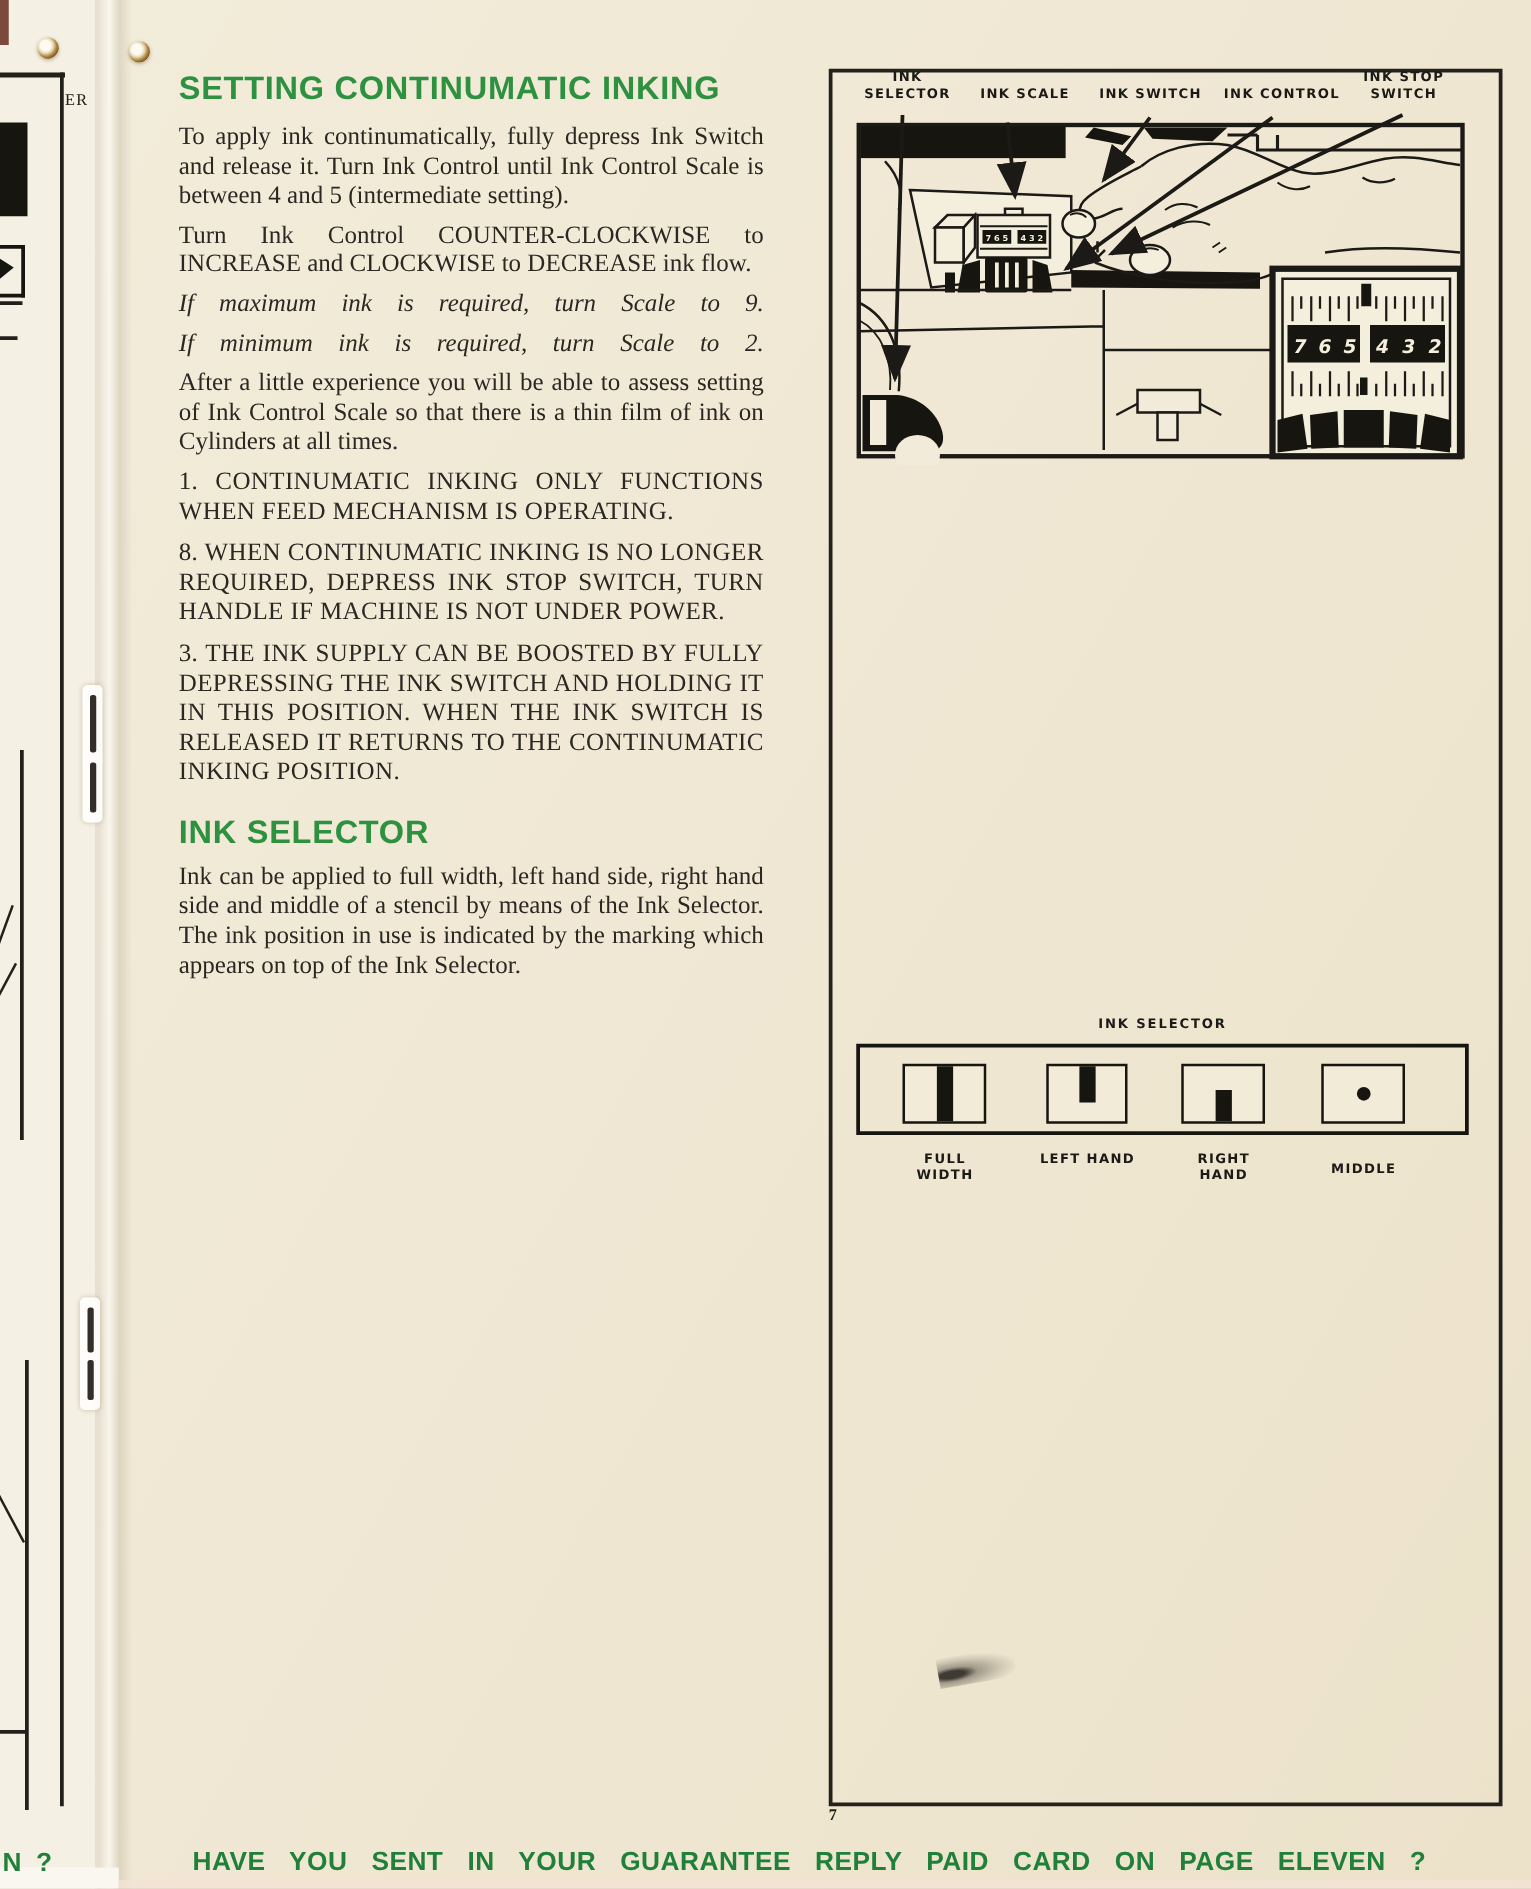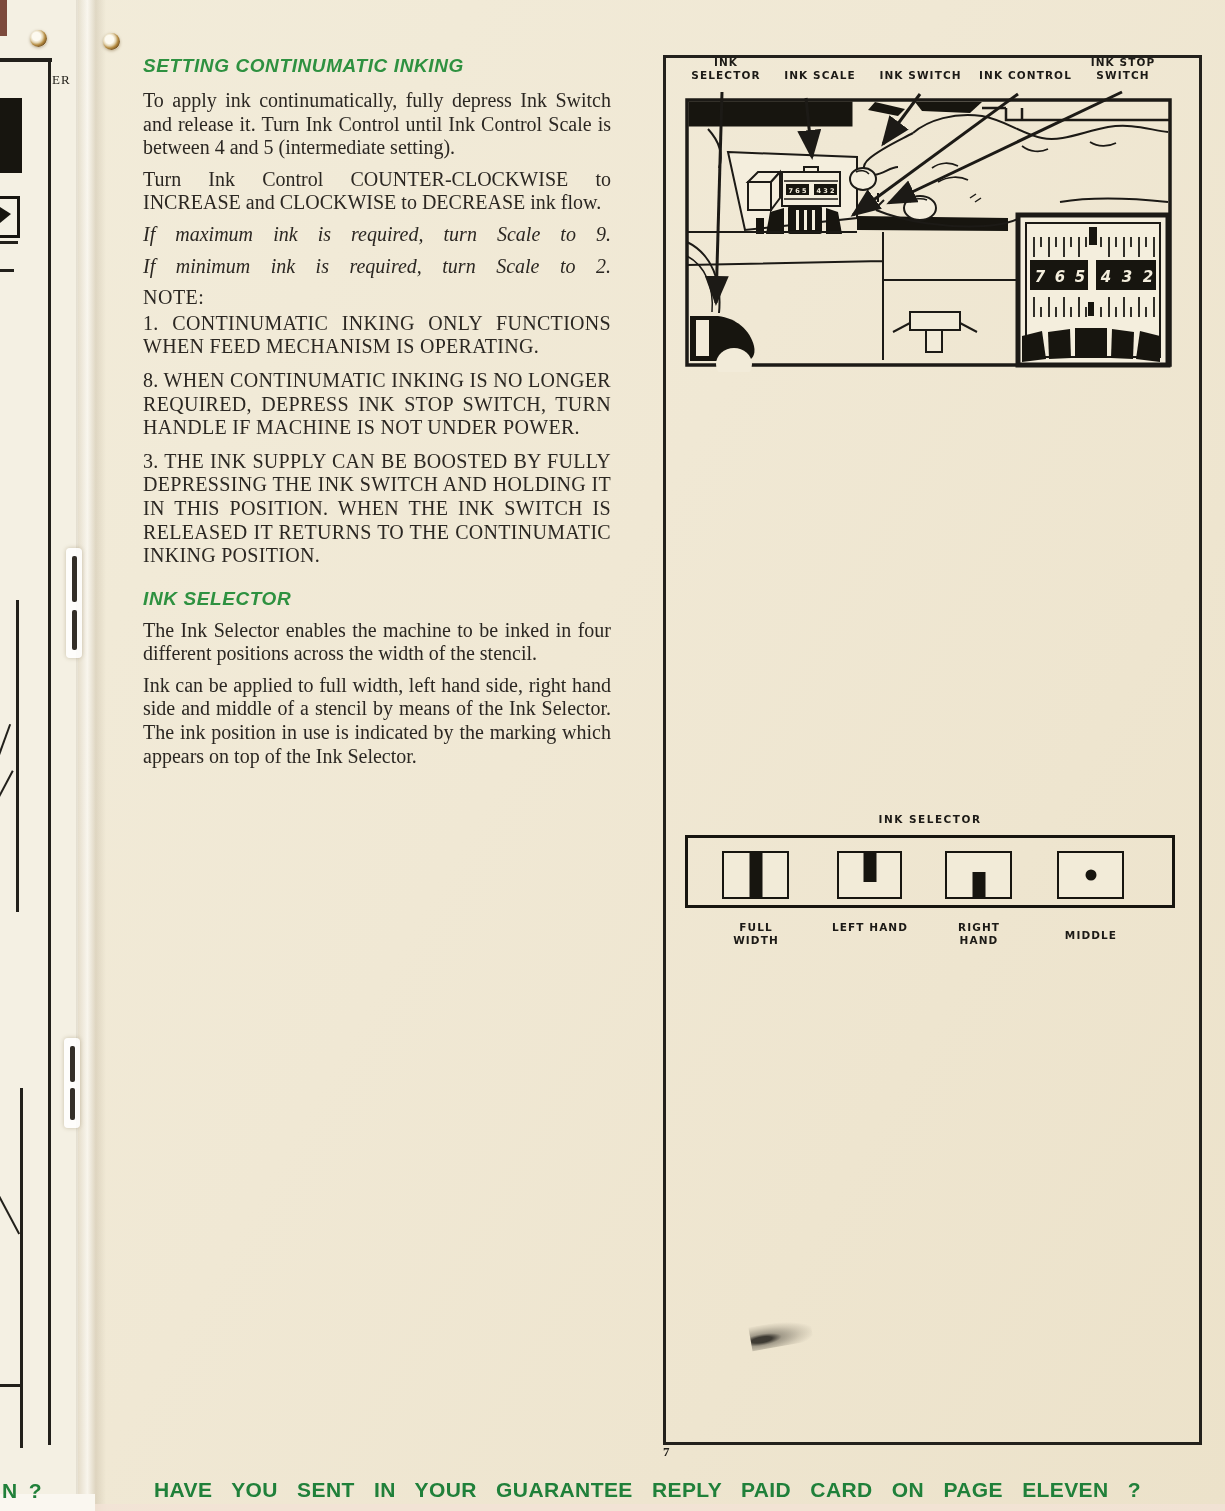--- a/index.html
+++ b/index.html
@@ -20,21 +20,21 @@
   .staple{background:#332e27;border-radius:2px;box-shadow:0 0 2px rgba(255,255,255,.9);}
   .rivet{width:17px;height:17px;border-radius:50%;
     background:radial-gradient(circle at 38% 38%,#fdfaf0 0 28%,#e4d6b4 42%,#b3893f 58%,#7d5a28 72%,#efe8d4 78%);
     box-shadow:0 1px 3px rgba(110,85,40,.45);}
   .corner-sliver{left:0;top:0;width:7px;height:36px;background:#7c4a3c;}
   .bottom-sliver{left:0;top:1494px;width:95px;height:17px;background:#faf7f0;}
   .bottom-strip{left:95px;top:1504px;width:1130px;height:7px;background:#f2e2d6;opacity:.8;}
   
   .col{left:143px;top:55px;width:468px;}
   h1,h2{font-family:"Liberation Sans",sans-serif;font-weight:bold;color:#2e9140;
-        font-size:19px;letter-spacing:.6px;margin:0 0 12px 0;font-style:italic;}
+        font-size:26px;letter-spacing:.6px;margin:0 0 12px 0;}
   h2{margin:20px 0 9px 0;}
   .col p{font-size:20px;line-height:23.6px;text-align:justify;margin:0 0 8px 0;}
   .col p.caps{letter-spacing:.3px;margin:0 0 10px 0;}
   .col p.notelbl{margin:0 0 2px 0;letter-spacing:.5px;}
   .col p.fj{text-align-last:justify;font-style:italic;}
   
   .tallbox{left:663px;top:55px;width:533px;height:1384px;border:3px solid #23211c;}
   .figlbl{font-family:"DejaVu Sans",sans-serif;font-weight:bold;font-size:10.5px;
           letter-spacing:1.1px;line-height:12.5px;text-align:center;color:#1c1a16;}
   
@@ -85,26 +85,25 @@
   <div class="abs corner-sliver"></div>
   <div class="abs bottom-sliver"></div>
   <div class="abs bottom-strip"></div>
 
   <div class="abs col">
     <h1>SETTING CONTINUMATIC INKING</h1>
     <p>To apply ink continumatically, fully depress Ink Switch and release it.  Turn Ink Control until Ink Control Scale is between 4 and 5 (intermediate setting).</p>
     <p>Turn Ink Control COUNTER-CLOCKWISE to INCREASE and CLOCKWISE to DECREASE ink flow.</p>
     <p class="fj">If maximum ink is required, turn Scale to 9.</p>
     <p class="fj">If minimum ink is required, turn Scale to 2.</p>
-    <p class="caps notelbl">NOTE:</p>
+    <p>After a little experience you will be able to assess setting of Ink Control Scale so that there is a thin film of ink on Cylinders at all times.</p>
     <p class="caps">1. CONTINUMATIC INKING ONLY FUNCTIONS WHEN FEED MECHANISM IS OPERATING.</p>
     <p class="caps">8. WHEN CONTINUMATIC INKING IS NO LONGER REQUIRED, DEPRESS INK STOP SWITCH, TURN HANDLE IF MACHINE IS NOT UNDER POWER.</p>
     <p class="caps">3. THE INK SUPPLY CAN BE BOOSTED BY FULLY DEPRESSING THE INK SWITCH AND HOLDING IT IN THIS POSITION. WHEN THE INK SWITCH IS RELEASED IT RETURNS TO THE CONTINUMATIC INKING POSITION.</p>
     <h2>INK SELECTOR</h2>
-    <p>The Ink Selector enables the machine to be inked in four different positions across the width of the stencil.</p>
     <p>Ink can be applied to full width, left hand side, right hand side and middle of a stencil by means of the Ink Selector.  The ink position in use is indicated by the marking which appears on top of the Ink Selector.</p>
   </div>
 
   <div class="abs tallbox"></div>
 
   <div class="abs figlbl" style="left:688px;top:56px;width:76px;">INK SELECTOR</div>
   <div class="abs figlbl" style="left:770px;top:69px;width:100px;text-align:center;">INK SCALE</div>
   <div class="abs figlbl" style="left:868px;top:69px;width:105px;">INK SWITCH</div>
   <div class="abs figlbl" style="left:968px;top:69px;width:115px;">INK CONTROL</div>
   <div class="abs figlbl" style="left:1082px;top:56px;width:82px;">INK STOP SWITCH</div>

